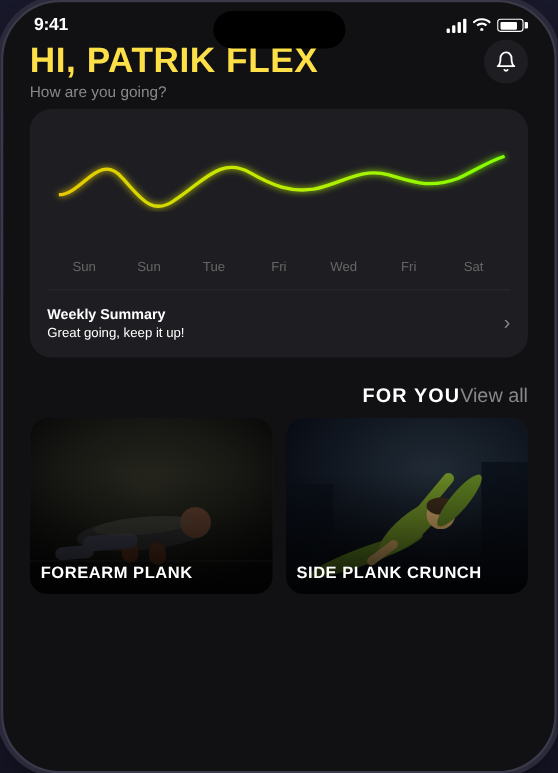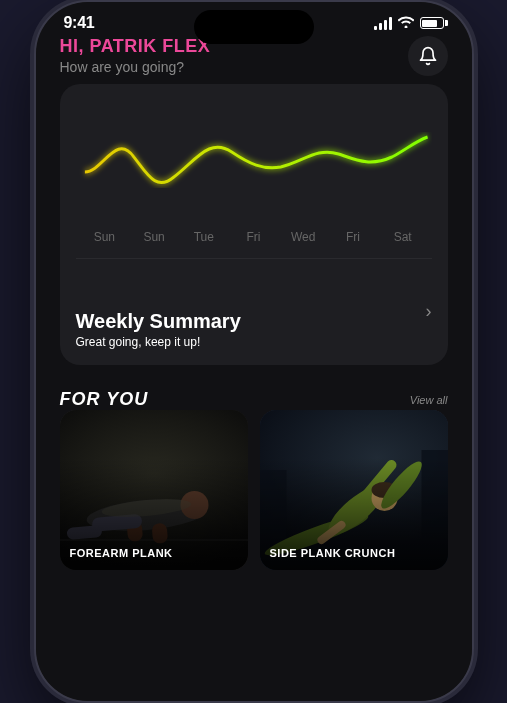--- a/index.html
+++ b/index.html
@@ -7,21 +7,21 @@
     body {
       background: #1a1a2e;
       display: flex;
       justify-content: center;
       align-items: center;
       min-height: 100vh;
       font-family: -apple-system, BlinkMacSystemFont, 'Helvetica Neue', Arial, sans-serif;
     }
 
     .phone-frame {
-      width: 440px;
+      width: 505px;
       height: 703px;
       background: #1c1c1e;
       border-radius: 54px;
       border: 2px solid #3a3a4a;
       position: relative;
       overflow: hidden;
       box-shadow: 0 0 0 4px #2a2a3a, 0 30px 80px rgba(0,0,0,0.7);
     }
 
     .phone-screen {
@@ -122,23 +122,23 @@
     .header {
       display: flex;
       justify-content: space-between;
       align-items: flex-start;
       margin-bottom: 8px;
     }
 
     .greeting-section {}
 
     .greeting-name {
-      font-size: 18px;
+      font-size: 32px;
       font-weight: 800;
-      color: #ec4899;
+      color: #fde047;
       letter-spacing: 0.5px;
       text-transform: uppercase;
       text-align: right;
     }
 
     .greeting-sub {
       font-size: 14px;
       color: #888;
       margin-top: 2px;
     }
@@ -156,21 +156,21 @@
 
     .bell-svg {
       width: 20px;
       height: 20px;
     }
 
     
     .chart-card {
       background: #1e1e22;
       border-radius: 20px;
-      padding: 18px 16px 16px;
+      padding: 8px 16px 16px;
       margin-bottom: 24px;
     }
 
     .chart-area {
       height: 120px;
       position: relative;
       margin-bottom: 8px;
     }
 
     .chart-svg {
@@ -200,56 +200,54 @@
     .weekly-summary-row {
       display: flex;
       justify-content: space-between;
       align-items: center;
       cursor: pointer;
     }
 
     .weekly-summary-text {}
 
     .weekly-summary-title {
-      font-size: 20px;
+      font-size: 13px;
       font-weight: 700;
       color: #fff;
-      margin-top: 37px;
     }
 
     .weekly-summary-sub {
       font-size: 12px;
       color: #ffffff;
       margin-top: 2px;
     }
 
     .chevron-right {
       color: #888;
       font-size: 18px;
     }
 
     
     .section-header {
       display: flex;
-      justify-content: space-between;
-      align-items: center;
-      margin-bottom: 0;
-      font-style: italic;
+      justify-content: flex-end;
+      align-items: center;
+      margin-bottom: 10px;
     }
 
     .section-title {
       font-size: 18px;
       font-weight: 800;
       color: #fff;
       text-transform: uppercase;
       letter-spacing: 1px;
     }
 
     .view-all {
-      font-size: 11px;
+      font-size: 18px;
       color: #888;
       cursor: pointer;
     }
 
     .cards-row {
       display: flex;
       gap: 12px;
     }
 
     .workout-card {
@@ -276,21 +274,21 @@
       right: 0;
       height: 70%;
       background: linear-gradient(to top, rgba(0,0,0,0.85) 0%, transparent 100%);
     }
 
     .card-label {
       position: absolute;
       bottom: 10px;
       left: 10px;
       right: 10px;
-      font-size: 11px;
+      font-size: 15px;
       font-weight: 800;
       color: #fff;
       text-transform: uppercase;
       letter-spacing: 0.5px;
       line-height: 1.3;
     }
 
     
     .card-forearm {
       background: linear-gradient(135deg, #2a2a2a 0%, #1a1a1a 50%, #3a3020 100%);

